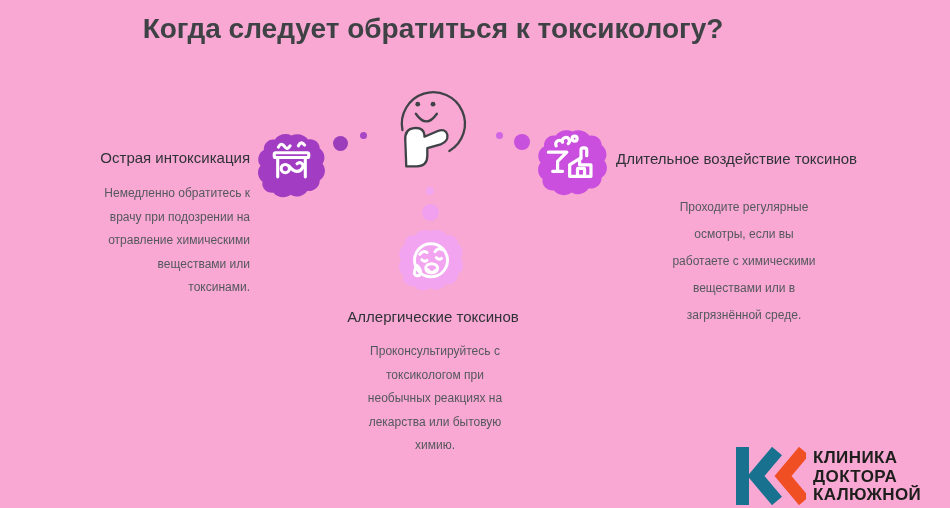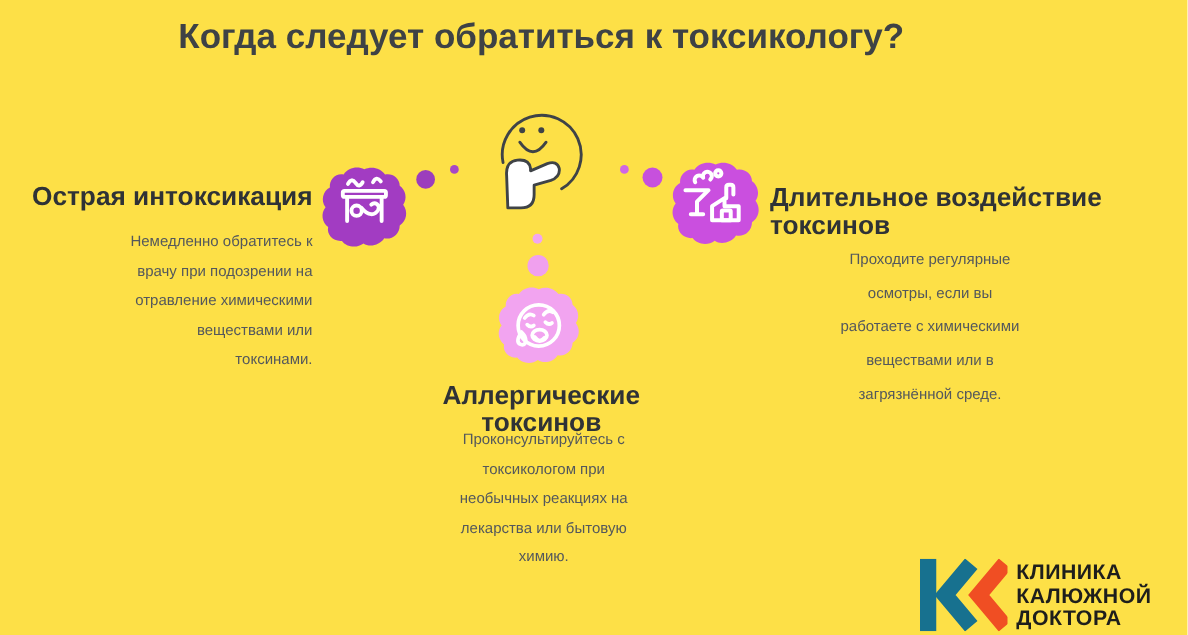--- a/index.html
+++ b/index.html
@@ -1,25 +1,25 @@
 <!DOCTYPE html>
 <html><head>
 <meta charset="utf-8">
 <style>
   html,body{margin:0;padding:0;background:#fff;}
   .stage{
-    position:relative;width:950px;height:508px;background:#fde047;overflow:hidden;
+    position:relative;width:950px;height:508px;background:#f9a8d4;overflow:hidden;
     font-family:"Liberation Sans",sans-serif;
   }
   .title{
     position:absolute;top:12px;left:33px;width:800px;margin:0;
     text-align:center;font-size:28px;line-height:34px;font-weight:700;color:#3E4245;
   }
   .sec-heading{
-    position:absolute;margin:0;font-size:21px;line-height:22px;font-weight:700;color:#2F3236;
+    position:absolute;margin:0;font-size:15px;line-height:22px;font-weight:400;color:#2F3236;
   }
   .sec-body{
     position:absolute;margin:0;font-size:12px;color:#54585C;white-space:pre-line;
   }
   
   .h-acute{top:147px;left:0;width:250px;text-align:right;}
   .b-acute{top:182px;left:0;width:250px;text-align:right;line-height:23.5px;}
   
   .h-allergic{top:306px;left:303px;width:260px;text-align:center;}
   .b-allergic{top:340px;left:300px;width:270px;text-align:center;line-height:23.5px;}
@@ -142,18 +142,18 @@
 загрязнённой среде.</p>
 
   <div class="logo">
     <svg class="logo-mark" viewBox="0 0 70 58">
       <rect x="0" y="0" width="13" height="58" fill="#17718F"></rect>
       <polyline points="41,4 20,29 41,54" stroke="#17718F" stroke-width="13" fill="none"></polyline>
       <polyline points="68,4 47,29 68,54" stroke="#F04E23" stroke-width="13" fill="none"></polyline>
     </svg>
     <div class="logo-text">
       <span>КЛИНИКА</span>
+      <span>ДОКТОРА</span>
       <span>КАЛЮЖНОЙ</span>
-      <span>ДОКТОРА</span>
     </div>
   </div>
 
 </div>
 
 </body></html>

